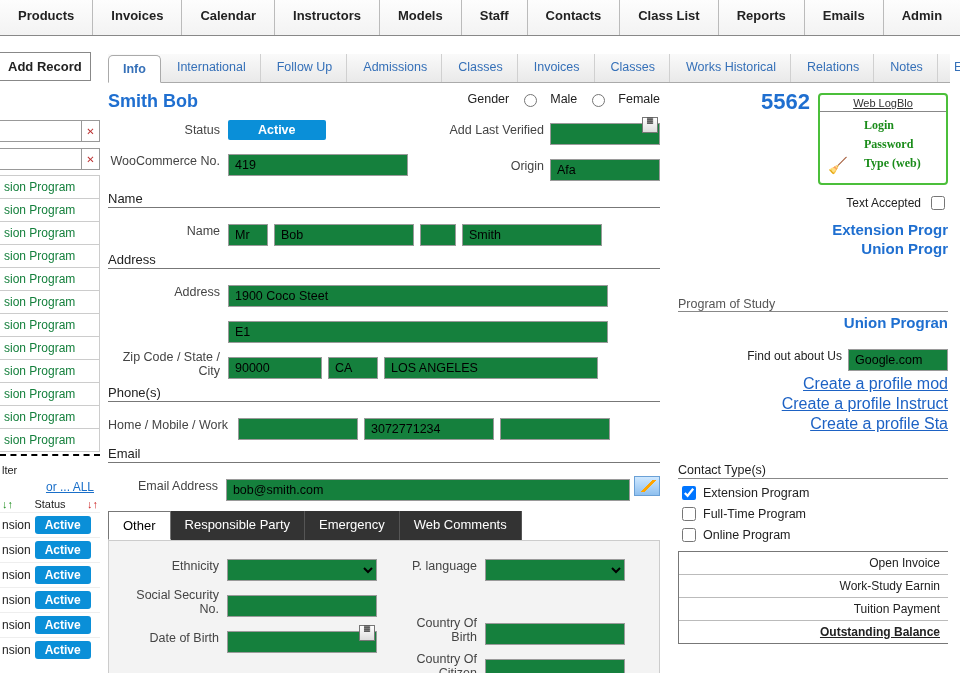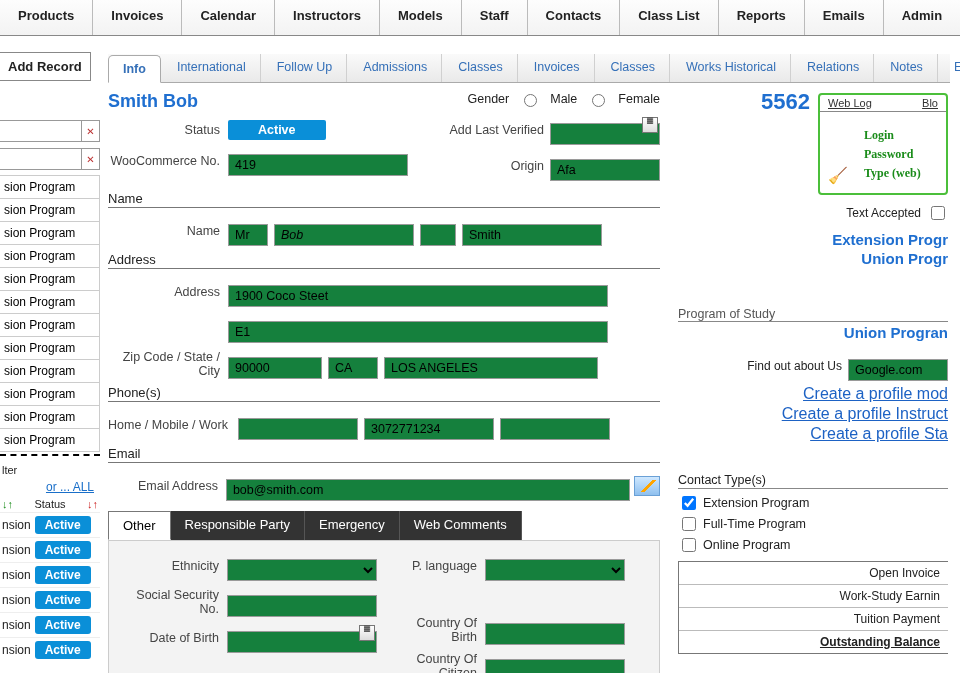--- a/index.html
+++ b/index.html
@@ -66,21 +66,21 @@
     align-items: center;
     justify-content: center;
     border-left: 1px solid #999;
     color: #b33;
     font-size: 10px;
   }
   .proglist .prow {
     border: 1px solid #ccc;
     border-left: none;
     padding: 4px 4px;
-    color: #000000;
+    color: #15803d;
     white-space: nowrap;
     overflow: hidden;
     cursor: pointer;
     background:#fff;
     margin-top:-1px;
   }
   .dashline {
     border-top: 2px dashed #000;
     margin: 2px 0 6px;
   }
@@ -199,23 +199,23 @@
   
   .weblog {
     border:2px solid #4bbf3a;
     border-radius:4px;
     padding:4px 8px 8px;
     font-size:12px;
     margin-top:4px;
   }
   .weblog-head {
     display:flex;
-    justify-content:space-between;
+    justify-content:center;
     border-bottom:1px solid #888;
-    margin:-4px -8px 16px;
+    margin:-4px -8px 6px;
     padding:2px 8px;
     font-size:11px;
   }
   .weblog-head span { text-decoration:underline; color:#333; cursor:pointer;}
   .weblog a { display:block; color:#1a8c1a; font-weight:600; text-decoration:none; margin:4px 0 4px 36px;font-family:Liberation Serif, serif; }
   .broom { float:left; font-size:16px;}
   .textaccept {
     display:flex;
     justify-content:flex-end;
     align-items:center;
@@ -397,21 +397,21 @@
             <label style="width:auto;padding-right:6px">Origin</label>
             <input class="tin" style="width: 110px;" value="Afa">
           </div>
         </div>
       </div>
 
       <div class="sect">Name</div>
       <div class="fldrow">
         <label>Name</label>
         <input class="tin" style="width: 40px;" value="Mr">
-        <input class="tin" style="width: 140px; margin-left: 6px; font-style: italic;" value="Bob">
+        <input class="tin" style="width: 140px; margin-left: 6px;" value="Bob">
         <input class="tin" style="width: 36px; margin-left: 6px;" value="">
         <input class="tin" style="width: 140px; margin-left: 6px;" value="Smith">
       </div>
 
       <div class="sect">Address</div>
       <div class="fldrow">
         <label>Address</label>
         <input class="tin" style="width: 380px;" value="1900 Coco Steet">
       </div>
       <div class="fldrow">

